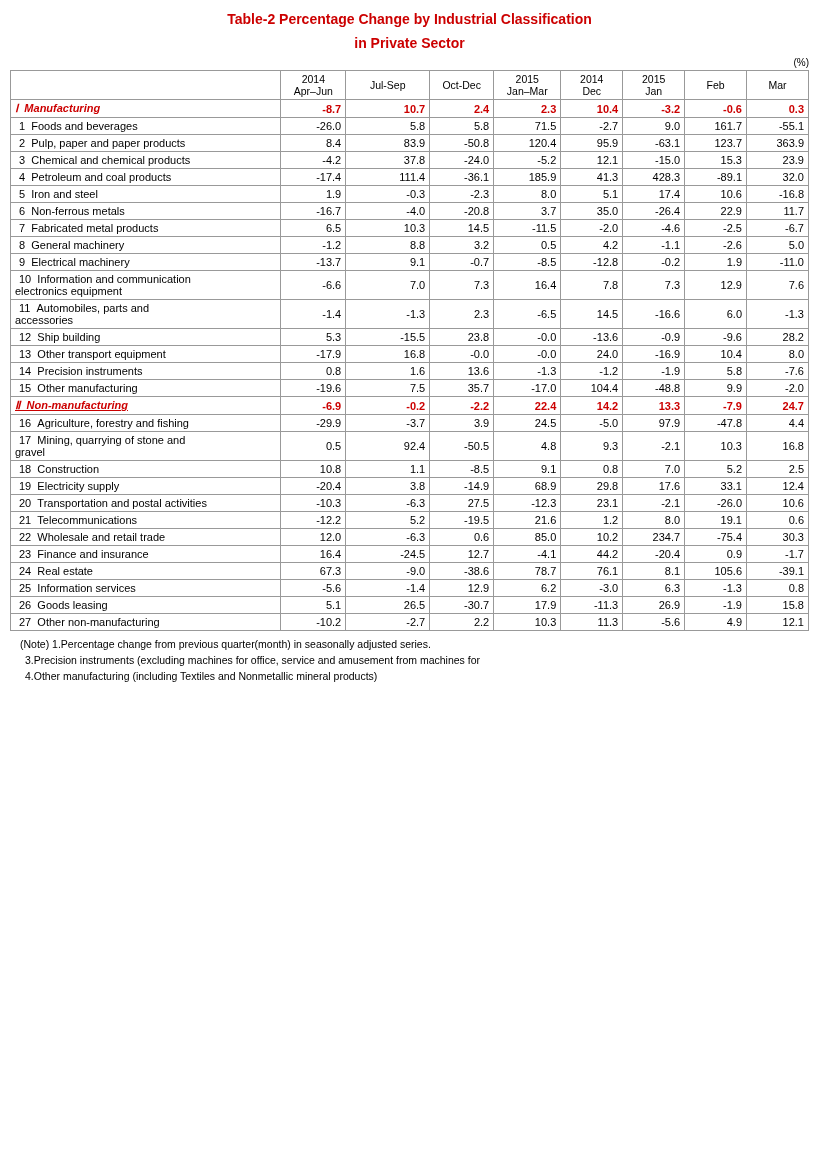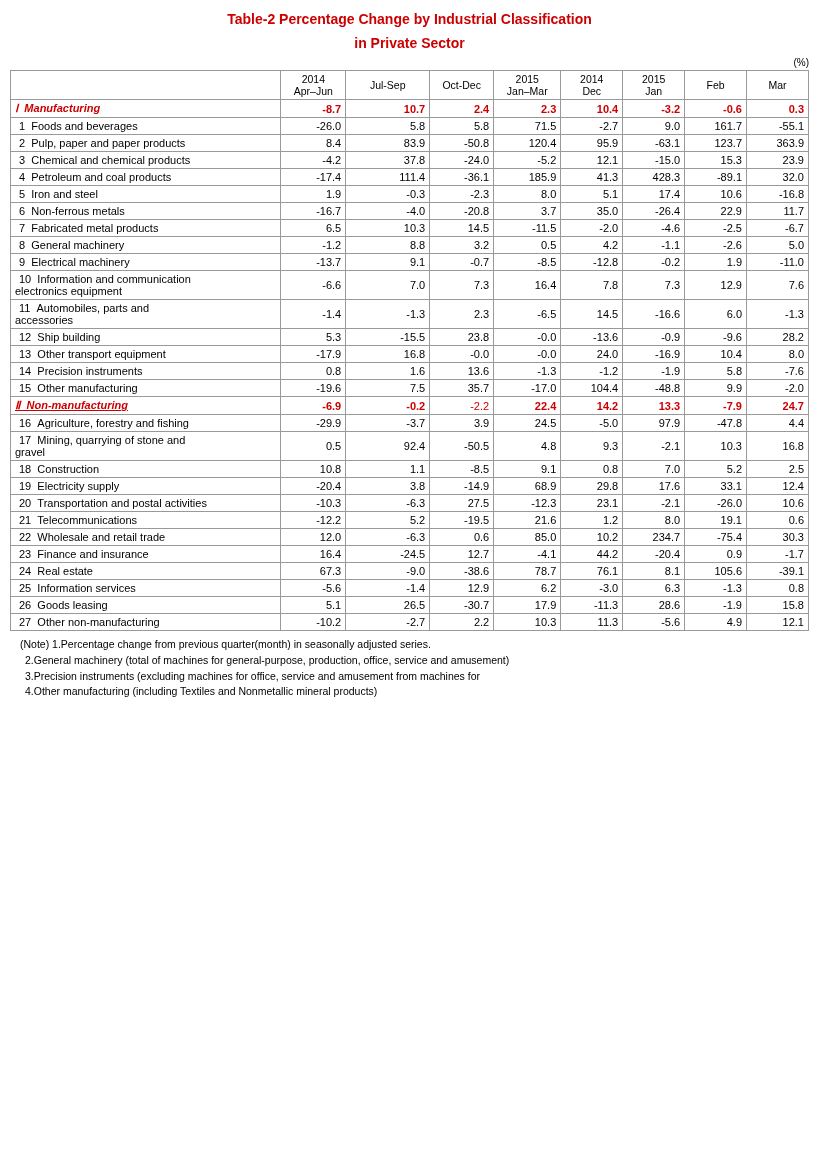--- a/index.html
+++ b/index.html
@@ -263,21 +263,21 @@
         <td style="min-width: 46px;">-17.0</td>
         <td style="min-width: 46px;">104.4</td>
         <td style="min-width: 46px;">-48.8</td>
         <td style="min-width: 46px;">9.9</td>
         <td style="min-width: 46px;">-2.0</td>
       </tr>
       <tr class="section-header">
         <td class="label-cell"><span style="font-style:italic;font-weight:bold;color:#cc0000;text-decoration:underline;">Ⅱ&nbsp;&nbsp;Non-manufacturing</span></td>
         <td style="min-width: 46px; color: rgb(204, 0, 0); font-weight: bold;">-6.9</td>
         <td style="min-width: 46px; color: rgb(204, 0, 0); font-weight: bold;">-0.2</td>
-        <td style="min-width: 46px; color: rgb(204, 0, 0); font-weight: normal;">-2.2</td>
+        <td style="min-width: 46px; color: rgb(204, 0, 0); font-weight: bold;">-2.2</td>
         <td style="min-width: 46px; color: rgb(204, 0, 0); font-weight: bold;">22.4</td>
         <td style="min-width: 46px; color: rgb(204, 0, 0); font-weight: bold;">14.2</td>
         <td style="min-width: 46px; color: rgb(204, 0, 0); font-weight: bold;">13.3</td>
         <td style="min-width: 46px; color: rgb(204, 0, 0); font-weight: bold;">-7.9</td>
         <td style="min-width: 46px; color: rgb(204, 0, 0); font-weight: bold;">24.7</td>
       </tr>
       <tr class="data-row">
         <td class="label-cell"><span style="color:#000;padding-left:4px;">16&nbsp;&nbsp;Agriculture, forestry and fishing</span></td>
         <td style="min-width: 46px;">-29.9</td>
         <td style="min-width: 46px;">-3.7</td>
@@ -387,36 +387,35 @@
         <td style="min-width: 46px;">-1.3</td>
         <td style="min-width: 46px;">0.8</td>
       </tr>
       <tr class="data-row">
         <td class="label-cell"><span style="color:#000;padding-left:4px;">26&nbsp;&nbsp;Goods leasing</span></td>
         <td style="min-width: 46px;">5.1</td>
         <td style="min-width: 46px; padding-left: 36px;">26.5</td>
         <td style="min-width: 46px;">-30.7</td>
         <td style="min-width: 46px;">17.9</td>
         <td style="min-width: 46px;">-11.3</td>
-        <td style="min-width: 46px;">28.6</td>
+        <td style="min-width: 46px;">26.9</td>
         <td style="min-width: 46px;">-1.9</td>
         <td style="min-width: 46px;">15.8</td>
       </tr>
       <tr class="data-row">
         <td class="label-cell"><span style="color:#000;padding-left:4px;">27&nbsp;&nbsp;Other non-manufacturing</span></td>
         <td style="min-width: 46px;">-10.2</td>
         <td style="min-width: 46px;">-2.7</td>
         <td style="min-width: 46px;">2.2</td>
         <td style="min-width: 46px;">10.3</td>
         <td style="min-width: 46px;">11.3</td>
         <td style="min-width: 46px;">-5.6</td>
         <td style="min-width: 46px;">4.9</td>
         <td style="min-width: 46px;">12.1</td>
       </tr>
     </tbody>
 </table>
 
 <div class="notes" id="notes-container">
     <p style="margin-left: 0px; text-indent: 0px;">(Note) 1.Percentage change from previous quarter(month) in seasonally adjusted series.</p>
-    <p style="margin-left: 15px;">2.General machinery (total of machines for general-purpose, production, office, service and amusement)</p>
     <p style="margin-left: 15px;">3.Precision instruments (excluding machines for office, service and amusement from machines for</p>
     <p style="margin-left: 15px;">4.Other manufacturing (including Textiles and Nonmetallic mineral products)</p>
   </div>
 
 </body></html>

